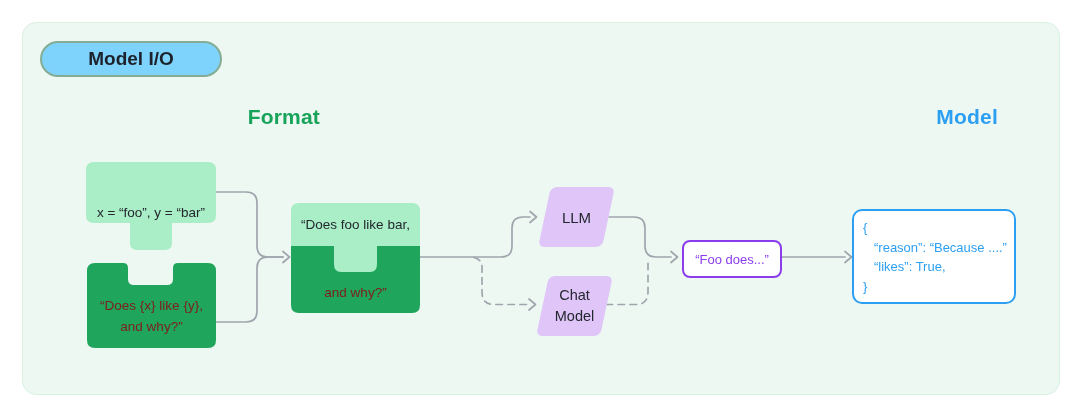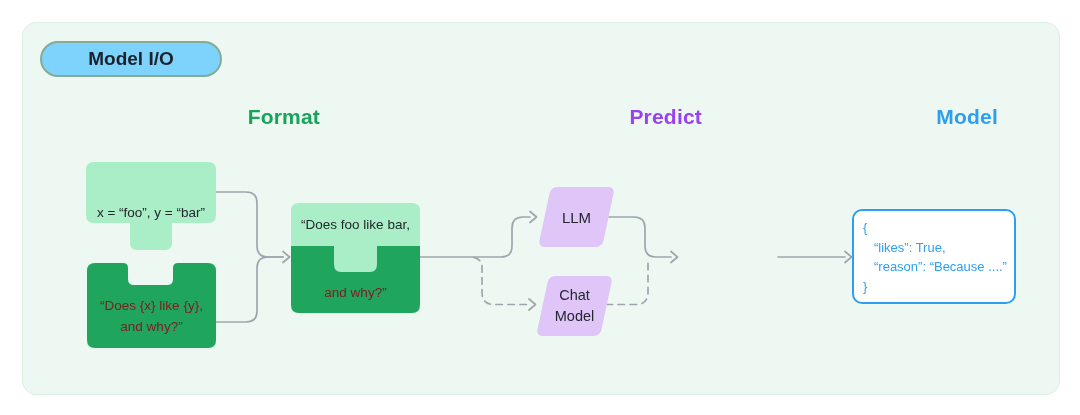--- a/index.html
+++ b/index.html
@@ -40,21 +40,20 @@
 
 <div class="stage">
 
   <div class="panel"></div>
 
   <div class="badge">
     <span>Model I/O</span>
   </div>
 
   <div class="col-header hdr-format">Format</div>
-  <div class="col-header hdr-predict">Predict</div>
   <div class="col-header hdr-parse">Model</div>
 
   <svg class="diagram" viewBox="0 0 1080 415">
 
     <path class="connector" d="M 216 192 H 246 Q 257 192 257 203 V 246 Q 257 257 268 257 H 283"></path>
     <path class="connector" d="M 216 322 H 246 Q 257 322 257 311 V 268 Q 257 257 268 257 H 283"></path>
     <path class="arrowhead" d="M 283 251.5 L 289.5 257 L 283 262.5"></path>
     <path class="connector" d="M 420 257 H 501 Q 512 257 512 246 V 228 Q 512 217 523 217 H 530"></path>
     <path class="arrowhead" d="M 530 211.5 L 536.5 217 L 530 222.5"></path>
     <path class="connector dashed" d="M 474 257.5 Q 482 259.5 482 267 V 292 Q 482 304.5 494 304.5 H 529"></path>
@@ -88,21 +87,24 @@
   <div class="node-label" style="left:291px;top:203px;width:129px;height:42px;">“Does foo like bar,</div>
   <div class="node-label white-text" style="left:291px;top:272px;width:129px;height:41px;">and why?”</div>
 
   <div class="node-label llm-label" style="left:538px;top:187px;width:77px;height:60px;">LLM</div>
 
   <div class="node-label chat-label two-line" style="left:536px;top:276px;width:77px;height:60px;">
     <div>Chat</div>
     <div>Model</div>
   </div>
 
+  <div class="out-box foo-box">
+    <span>“Foo does...”</span>
+  </div>
 
   <div class="out-box json-box">
     <div class="json-line">{</div>
+    <div class="json-line indent">“reason”: “Because ....”</div>
     <div class="json-line indent">“likes”: True,</div>
-    <div class="json-line indent">“reason”: “Because ....”</div>
     <div class="json-line">}</div>
   </div>
 
 </div>
 
 </body></html>

